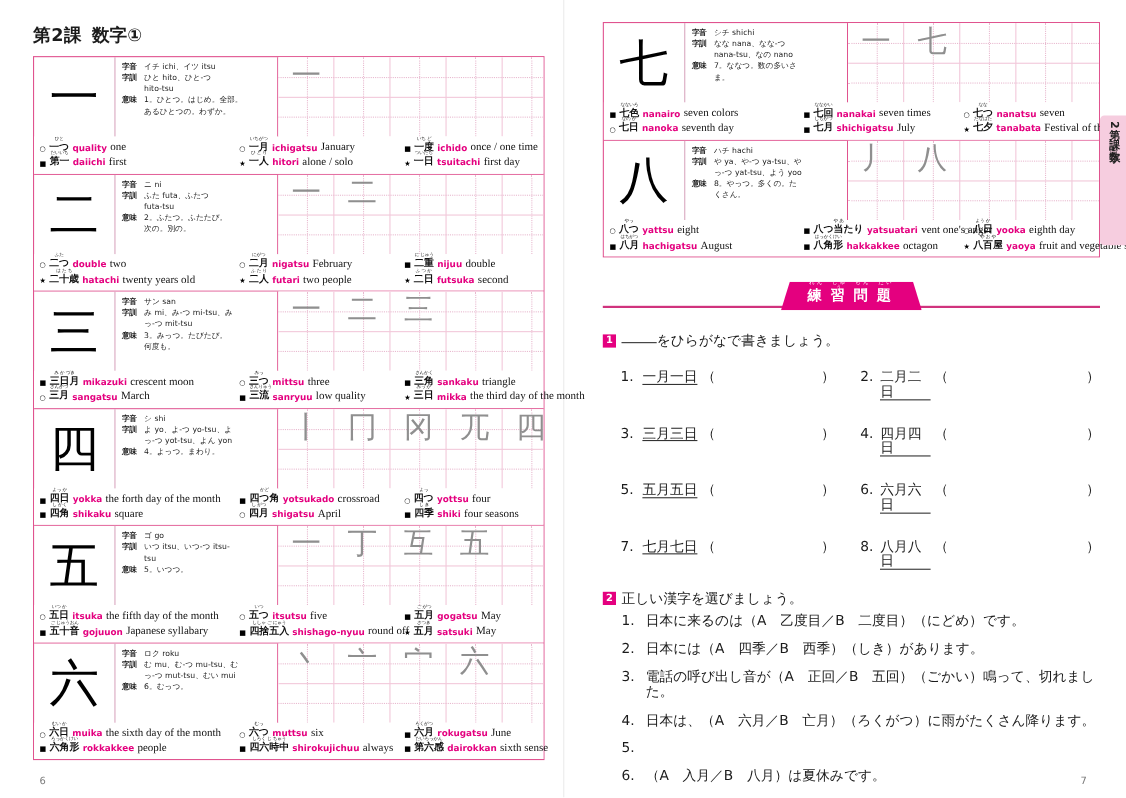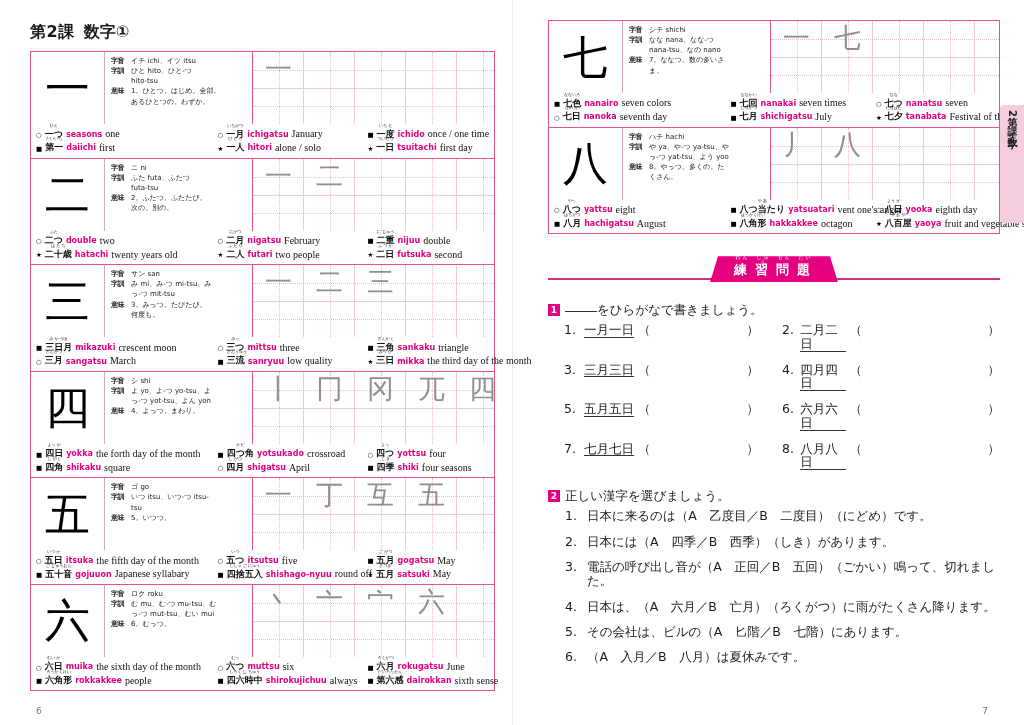--- a/index.html
+++ b/index.html
@@ -86,21 +86,21 @@
     background:#e4007f; color:#fff; font-size:9px; font-weight:bold;
     width:12px; height:12px; display:flex; align-items:center; justify-content:center;
     flex:none; margin-top:2px;
   }
   .ex-text { font-size:12.5px; line-height:1.2; position:relative; }
   .ex-blank { display:inline-block; width:32px; border-bottom:1.4px solid #333; vertical-align:2px; }
   .ex-rows { margin-left:16px; }
   .ex-row { display:flex; font-size:12.5px; line-height:1.1; margin-bottom:11px; }
   .ex-cell { display:flex; align-items:baseline; }
   .ex-cell .idx { width:20px; }
-  .ex-cell .term { border-bottom:1.2px solid #333; padding-bottom:0px; }
+  .ex-cell .term { border-bottom:1.2px solid #333; padding-bottom:0px;margin-top:12px; }
   .ex-cell .paren-open { margin-left:4px; }
   .ex-cell .paren-close { }
   .ex-q { font-size:12.5px; line-height:1.15; margin-bottom:11px; display:flex; }
   .ex-q .idx { width:22px; flex:none; }
 
   
   .side-tab {
     position:absolute; right:0px; top:105px; width:24px; height:118px;
     background:#f6cddf; border-radius:4px 0 0 4px;
     display:flex; flex-direction:column; align-items:center; justify-content:flex-start;
@@ -166,21 +166,21 @@
                 <span>一</span>
               </div>
             </div>
           </div>
           <div class="kb-words">
             <div class="w-row">
               <div style="width: 40%;">
                 <div class="w-item">
                   <span class="w-mark">○</span>
                   <span class="w-kanji"><span class="w-furi">ひと</span>一つ</span>
-                  <span class="w-roma">seasons</span>
+                  <span class="w-roma">quality</span>
                   <span class="w-en">one</span>
                 </div>
               </div>
               <div style="width: 33%;">
                 <div class="w-item">
                   <span class="w-mark">○</span>
                   <span class="w-kanji"><span class="w-furi">いちがつ</span>一月</span>
                   <span class="w-roma">ichigatsu</span>
                   <span class="w-en">January</span>
                 </div>
@@ -992,21 +992,20 @@
           <div class="ex-q">
             <span class="idx">3.</span>
             <span>電話の呼び出し音が（A　正回／B　五回）（ごかい）鳴って、切れました。</span>
           </div>
           <div class="ex-q">
             <span class="idx">4.</span>
             <span>日本は、（A　六月／B　亡月）（ろくがつ）に雨がたくさん降ります。</span>
           </div>
           <div class="ex-q">
             <span class="idx">5.</span>
-            <span>その会社は、ビルの（A　匕階／B　七階）にあります。</span>
           </div>
           <div class="ex-q">
             <span class="idx">6.</span>
             <span>（A　入月／B　八月）は夏休みです。</span>
           </div>
         </div>
     </div>
   </div>
 
   <div class="side-tab">

